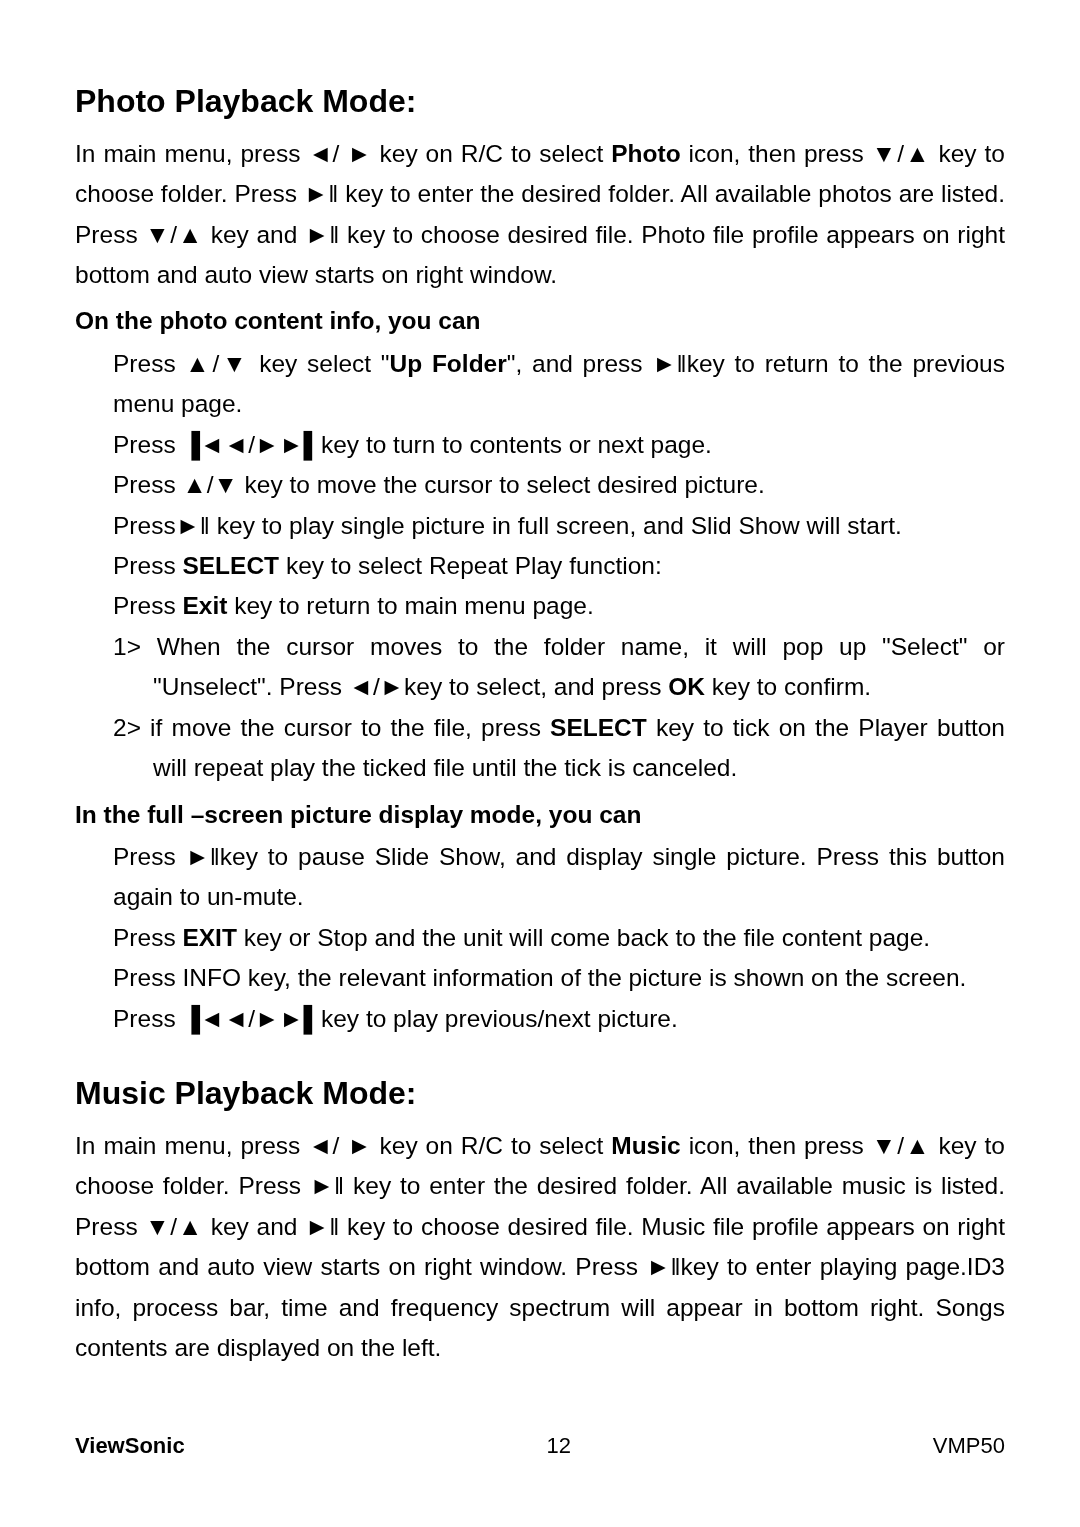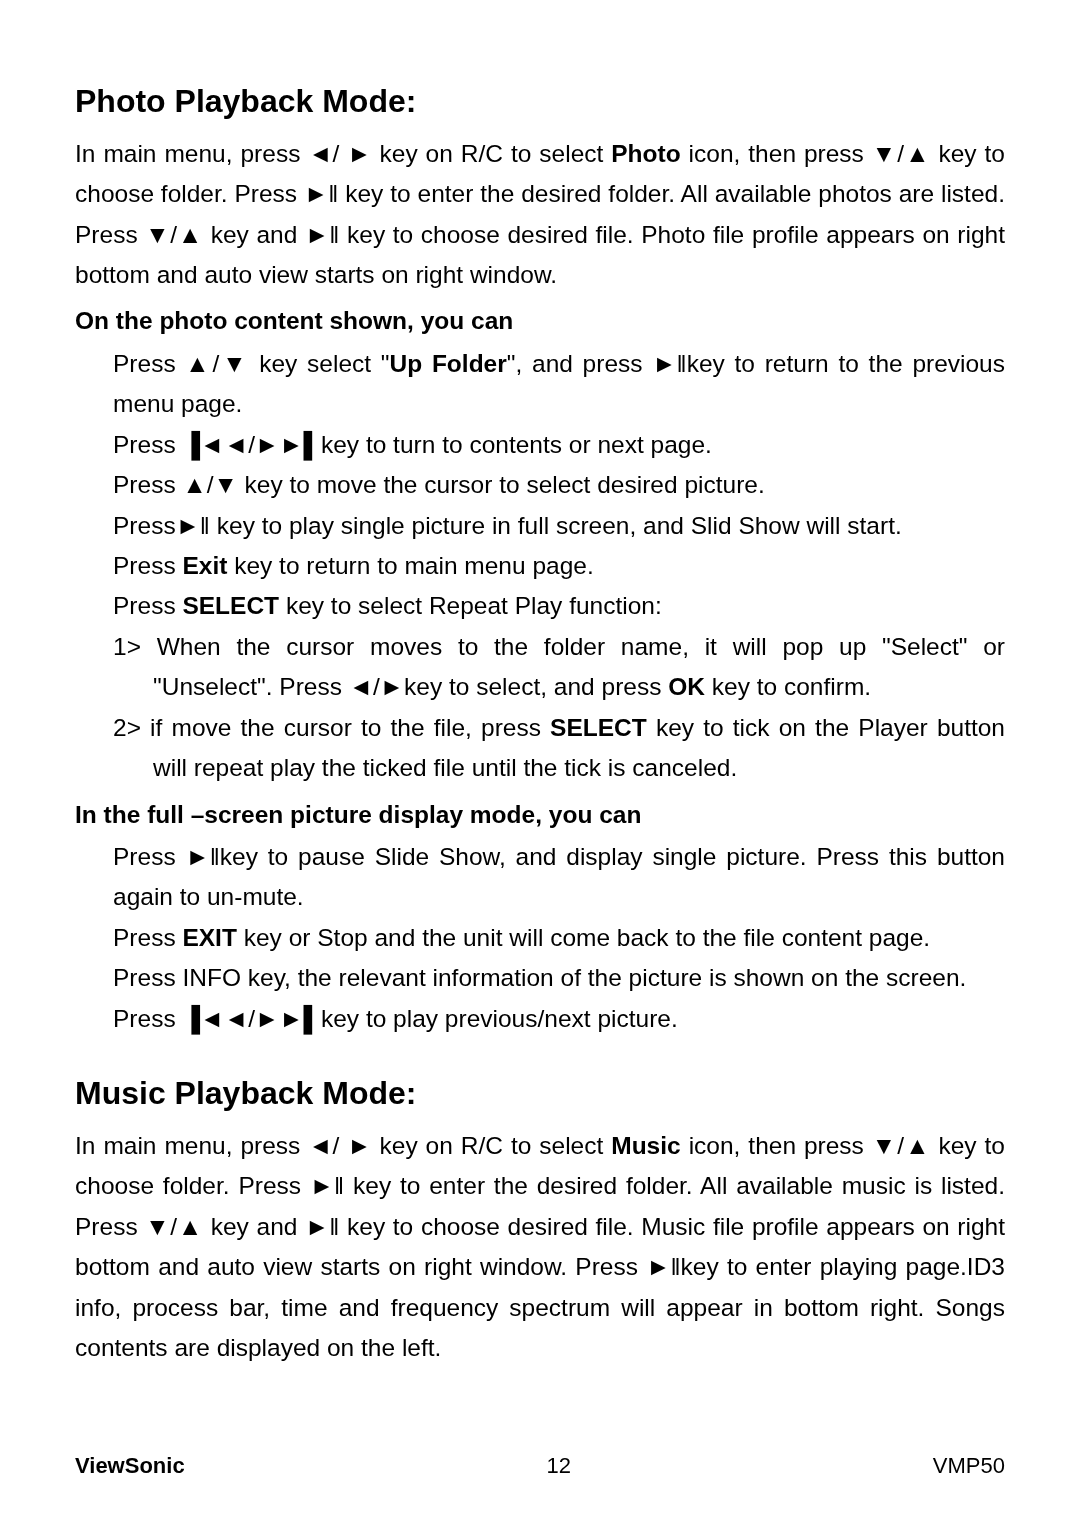--- a/index.html
+++ b/index.html
@@ -44,21 +44,21 @@
     .indent-more {
       padding-left: 78px;
       text-indent: -40px;
       text-align: justify;
     }
     .bold {
       font-weight: bold;
     }
     .footer {
       position: absolute;
-      bottom: 48px;
+      bottom: 68px;
       left: 75px;
       right: 75px;
       display: flex;
       justify-content: space-between;
       font-size: 22px;
     }
     .footer-left {
       font-weight: bold;
     }
   </style>
@@ -66,36 +66,36 @@
 <body>
 
 <div class="content">
 
   <div class="section-heading">Photo Playback Mode:</div>
 
   <div class="para">
     <span>In main menu, press ◄/ ► key on R/C to select </span><span class="bold">Photo</span><span> icon, then press ▼/▲ key to choose folder. Press ►‖ key to enter the desired folder. All available photos are listed. Press ▼/▲ key and ►‖ key to choose desired file. Photo file profile appears on right bottom and auto view starts on right window.</span>
   </div>
 
-  <div class="sub-heading">On the photo content shown, you can</div>
+  <div class="sub-heading">On the photo content info, you can</div>
 
   <div class="indent" style="text-align:justify;">
     <span>Press ▲/▼ key select "</span><span class="bold">Up Folder</span><span>", and press ►‖key to return to the previous menu page.</span>
   </div>
 
   <div class="indent">Press ▐◄◄/►►▌key to turn to contents or next page.</div>
   <div class="indent">Press ▲/▼ key to move the cursor to select desired picture.</div>
   <div class="indent">Press►‖ key to play single picture in full screen, and Slid Show will start.</div>
 
   <div class="indent">
-    <span>Press </span><span class="bold">Exit</span><span> key to return to main menu page.</span>
+    <span>Press </span><span class="bold">SELECT</span><span> key to select Repeat Play function:</span>
   </div>
 
   <div class="indent">
-    <span>Press </span><span class="bold">SELECT</span><span> key to select Repeat Play function:</span>
+    <span>Press </span><span class="bold">Exit</span><span> key to return to main menu page.</span>
   </div>
 
   <div class="indent-more">
     <span>1&gt;  When the cursor moves to the folder name, it will pop up "Select" or "Unselect". Press ◄/►key to select, and press </span><span class="bold">OK</span><span> key to confirm.</span>
   </div>
 
   <div class="indent-more">
     <span>2&gt;  if move the cursor to the file, press </span><span class="bold">SELECT</span><span> key to tick on the Player button will repeat play the ticked file until the tick is canceled.</span>
   </div>
 

